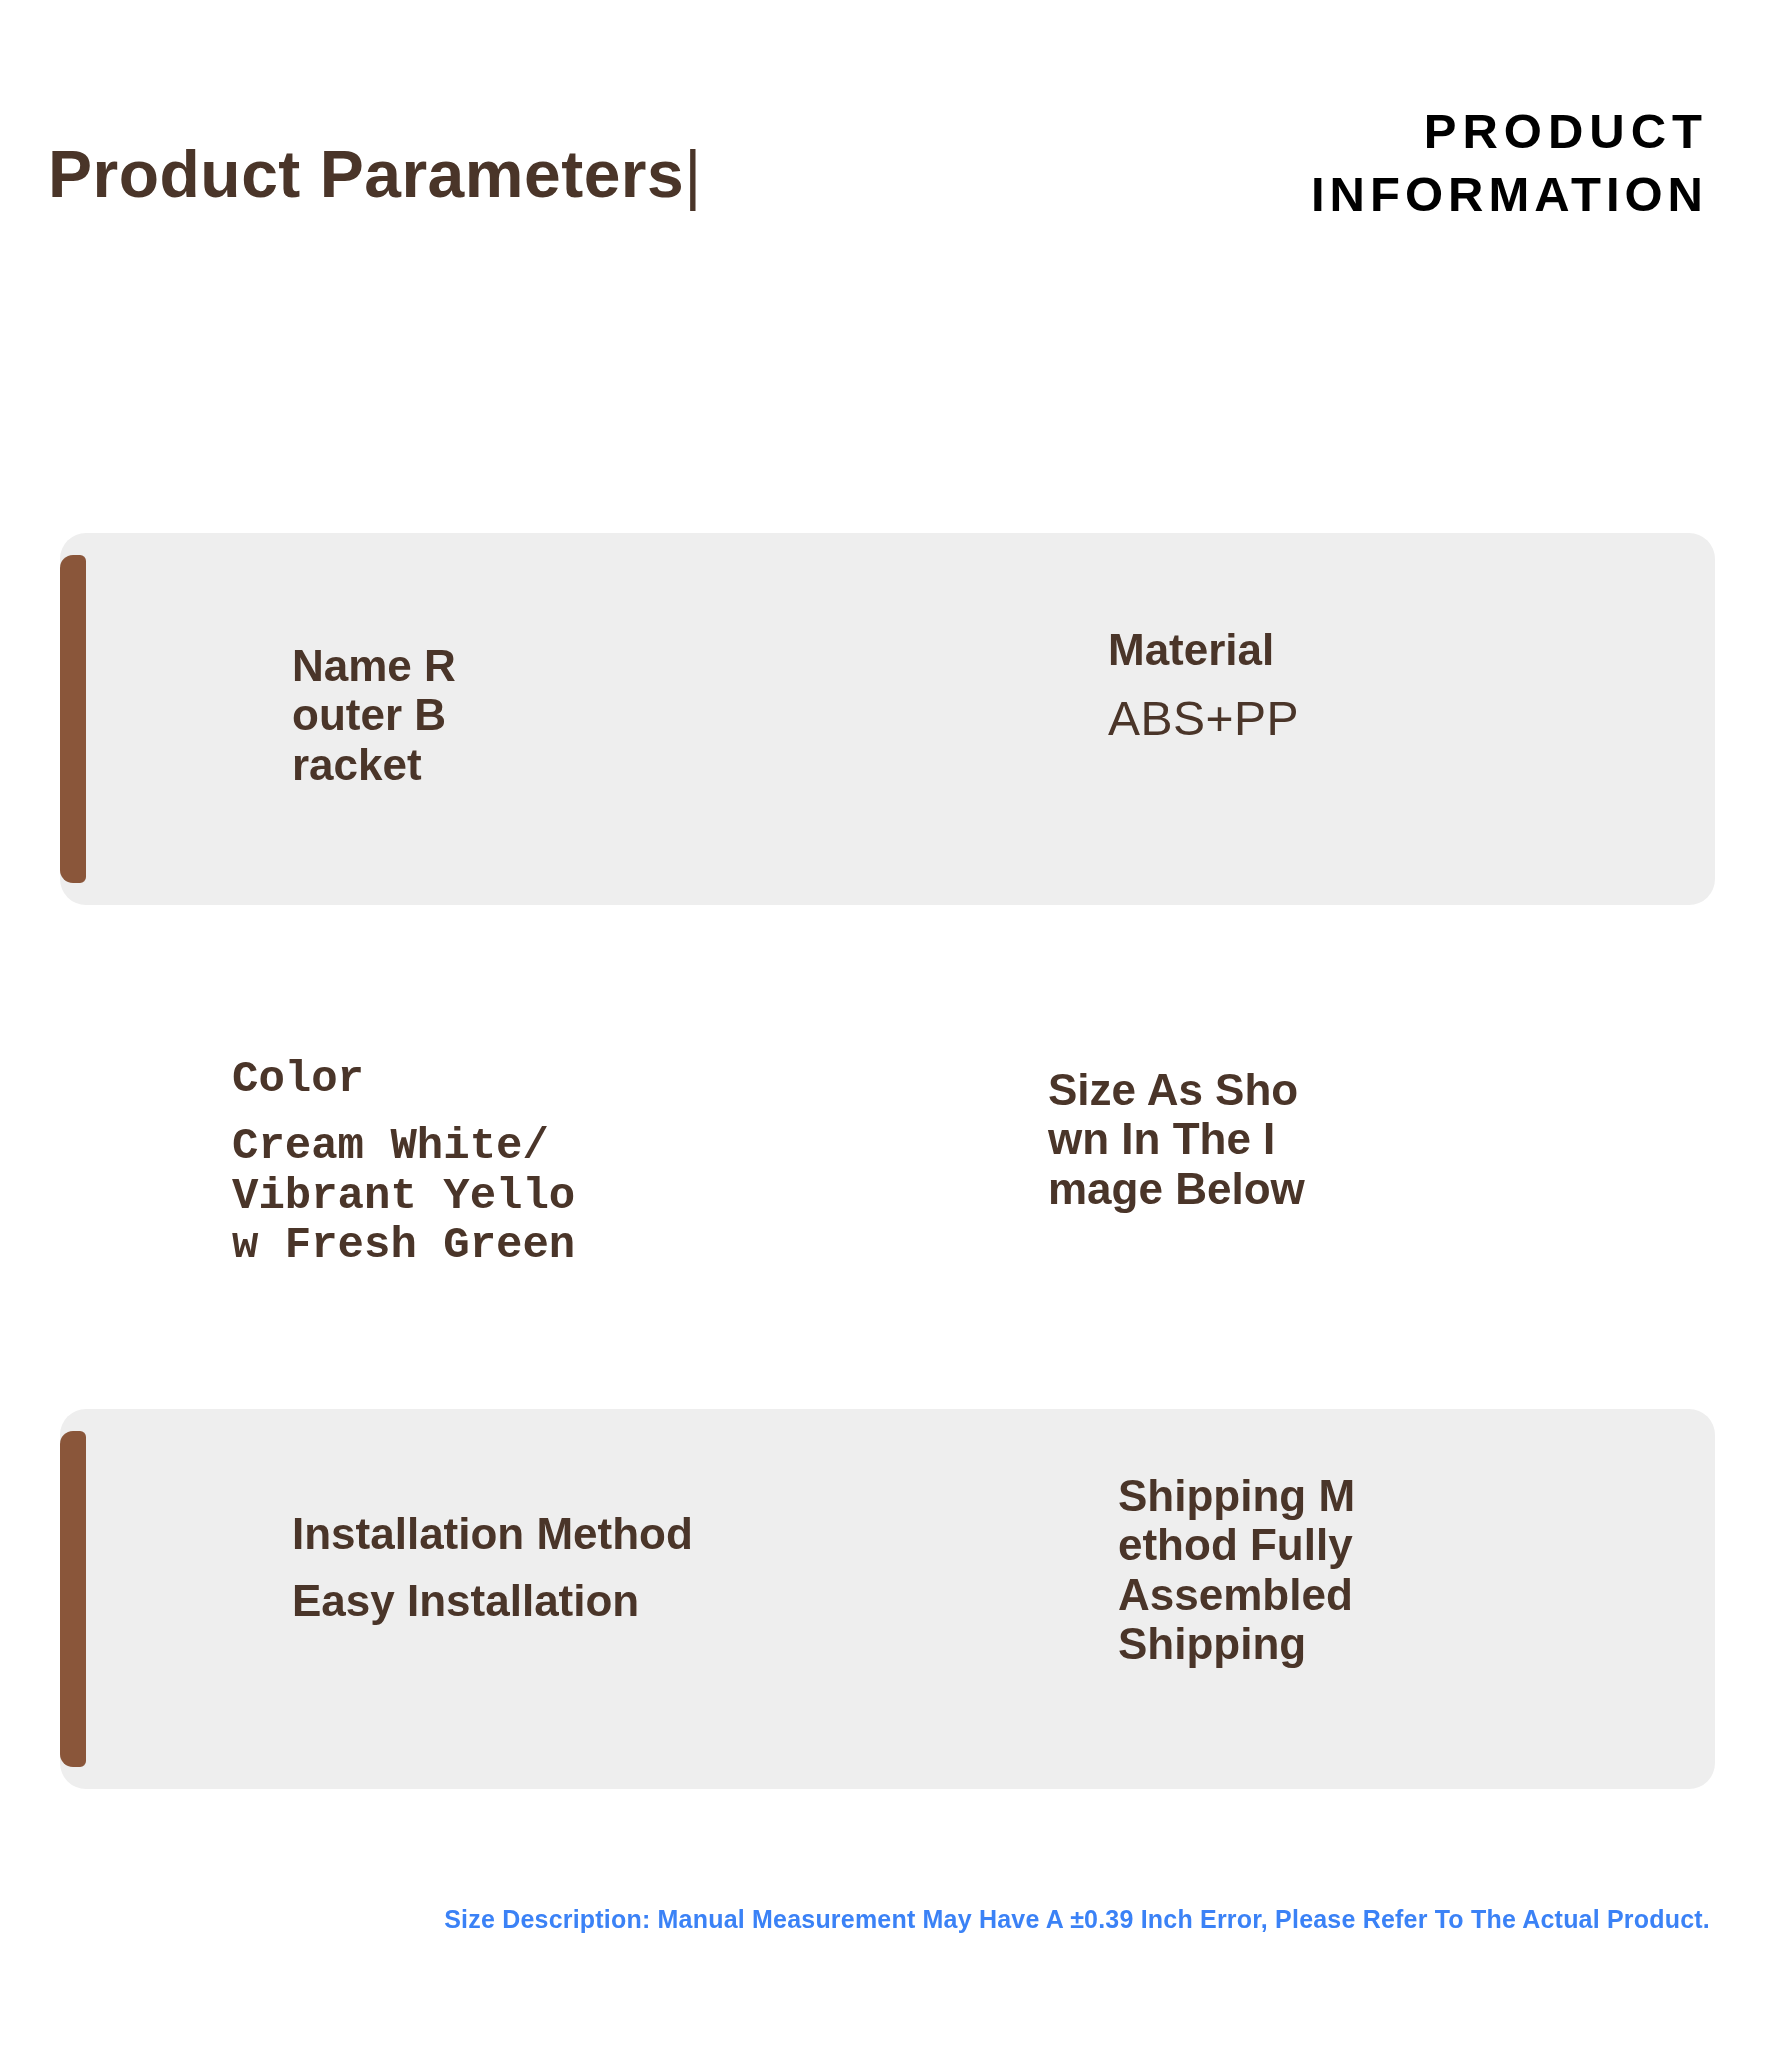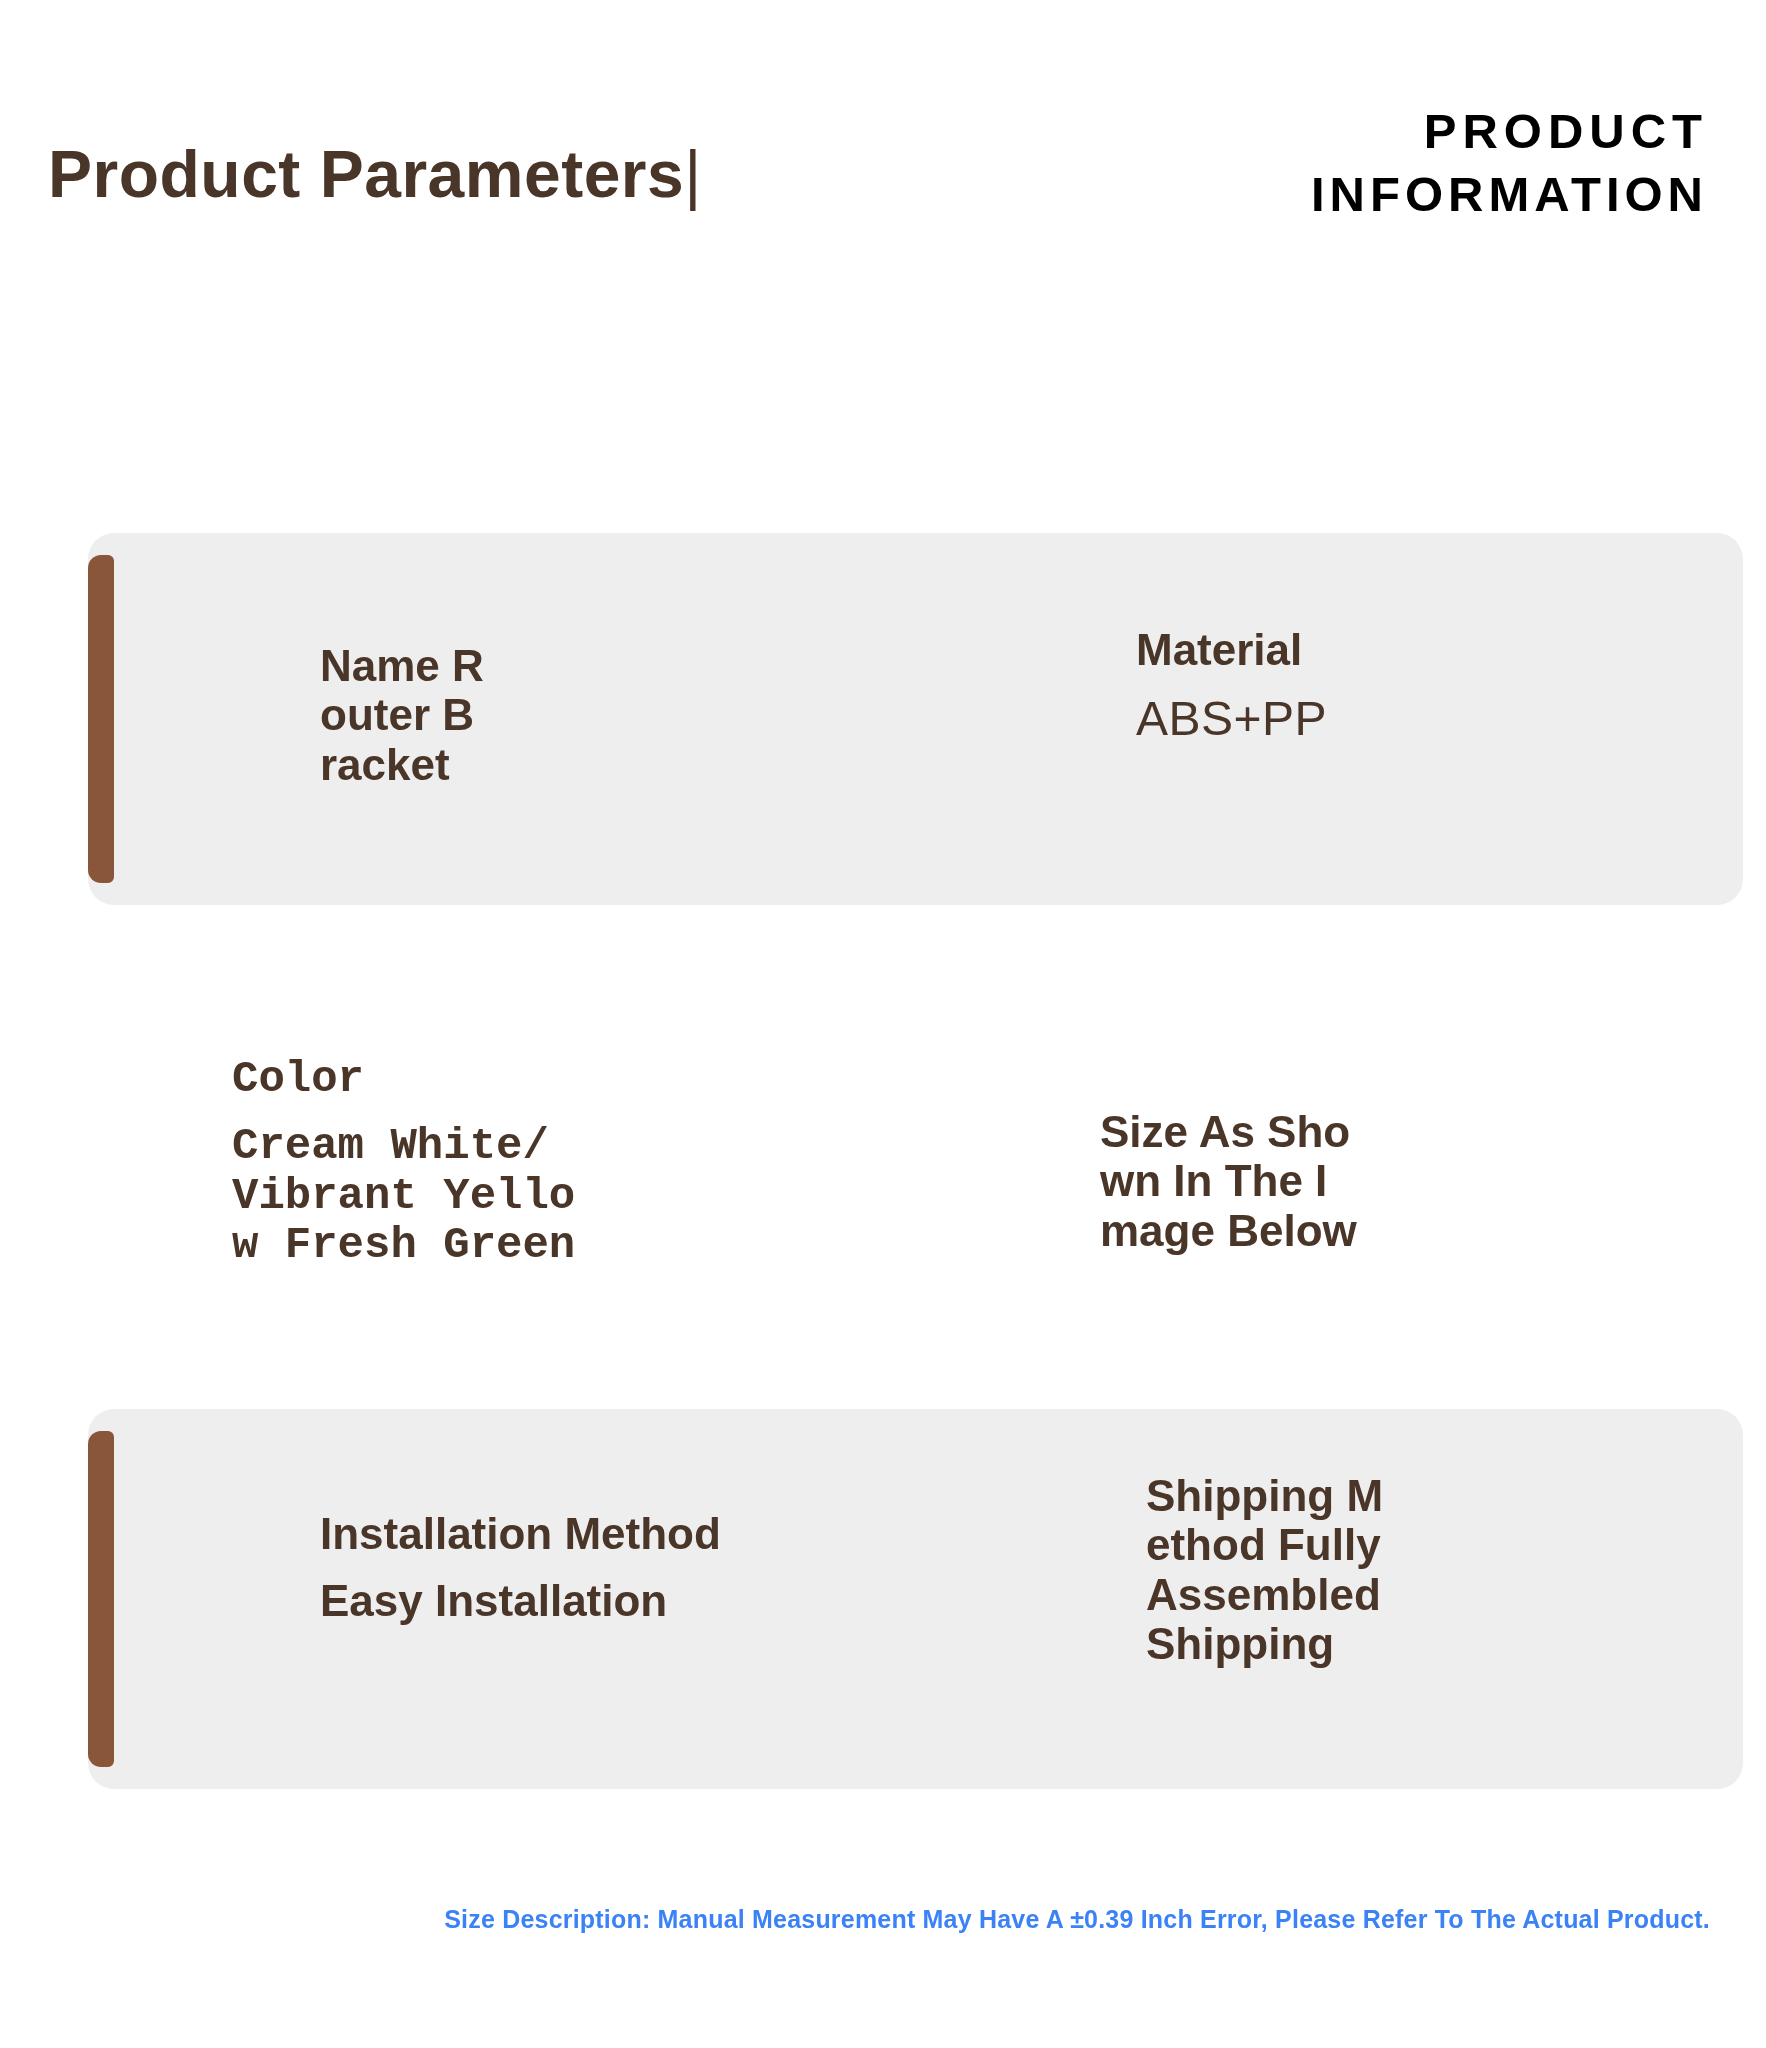--- a/index.html
+++ b/index.html
@@ -63,21 +63,20 @@
   }
 
   
   .spec-block {
     position: absolute;
     left: 60px;
     width: 1655px;
     background: #eeeeee;
     border-radius: 26px;
     box-sizing: border-box;
-    margin-left: 28px;
   }
   .spec-block .tab {
     position: absolute;
     left: -0px;
     top: 22px;
     width: 26px;
     height: calc(100% - 44px);
     background: #8a563a;
     border-radius: 13px 6px 6px 13px;
   }
@@ -116,21 +115,21 @@
     font-size: 48px;
     letter-spacing: 0.5px;
   }
 
   
   .c-name  { left: 232px; top: 108px; width: 520px; }
   .c-material { left: 1048px; top: 92px; width: 520px; }
 
   
   .c-color { position: absolute; left: 232px; top: 1055px; width: 620px; font-family: Liberation Mono, monospace; }
-  .c-size  { position: absolute; left: 1100px; top: 1065px; width: 620px; margin-top: 42px; }
+  .c-size  { position: absolute; left: 1048px; top: 1065px; width: 620px; }
 
   
   .c-install { left: 232px; top: 100px; width: 700px; }
   .c-ship    { left: 1058px; top: 62px; width: 520px; }
 
   
   .footnote {
     position: absolute;
     left: 60px;
     top: 1905px;

